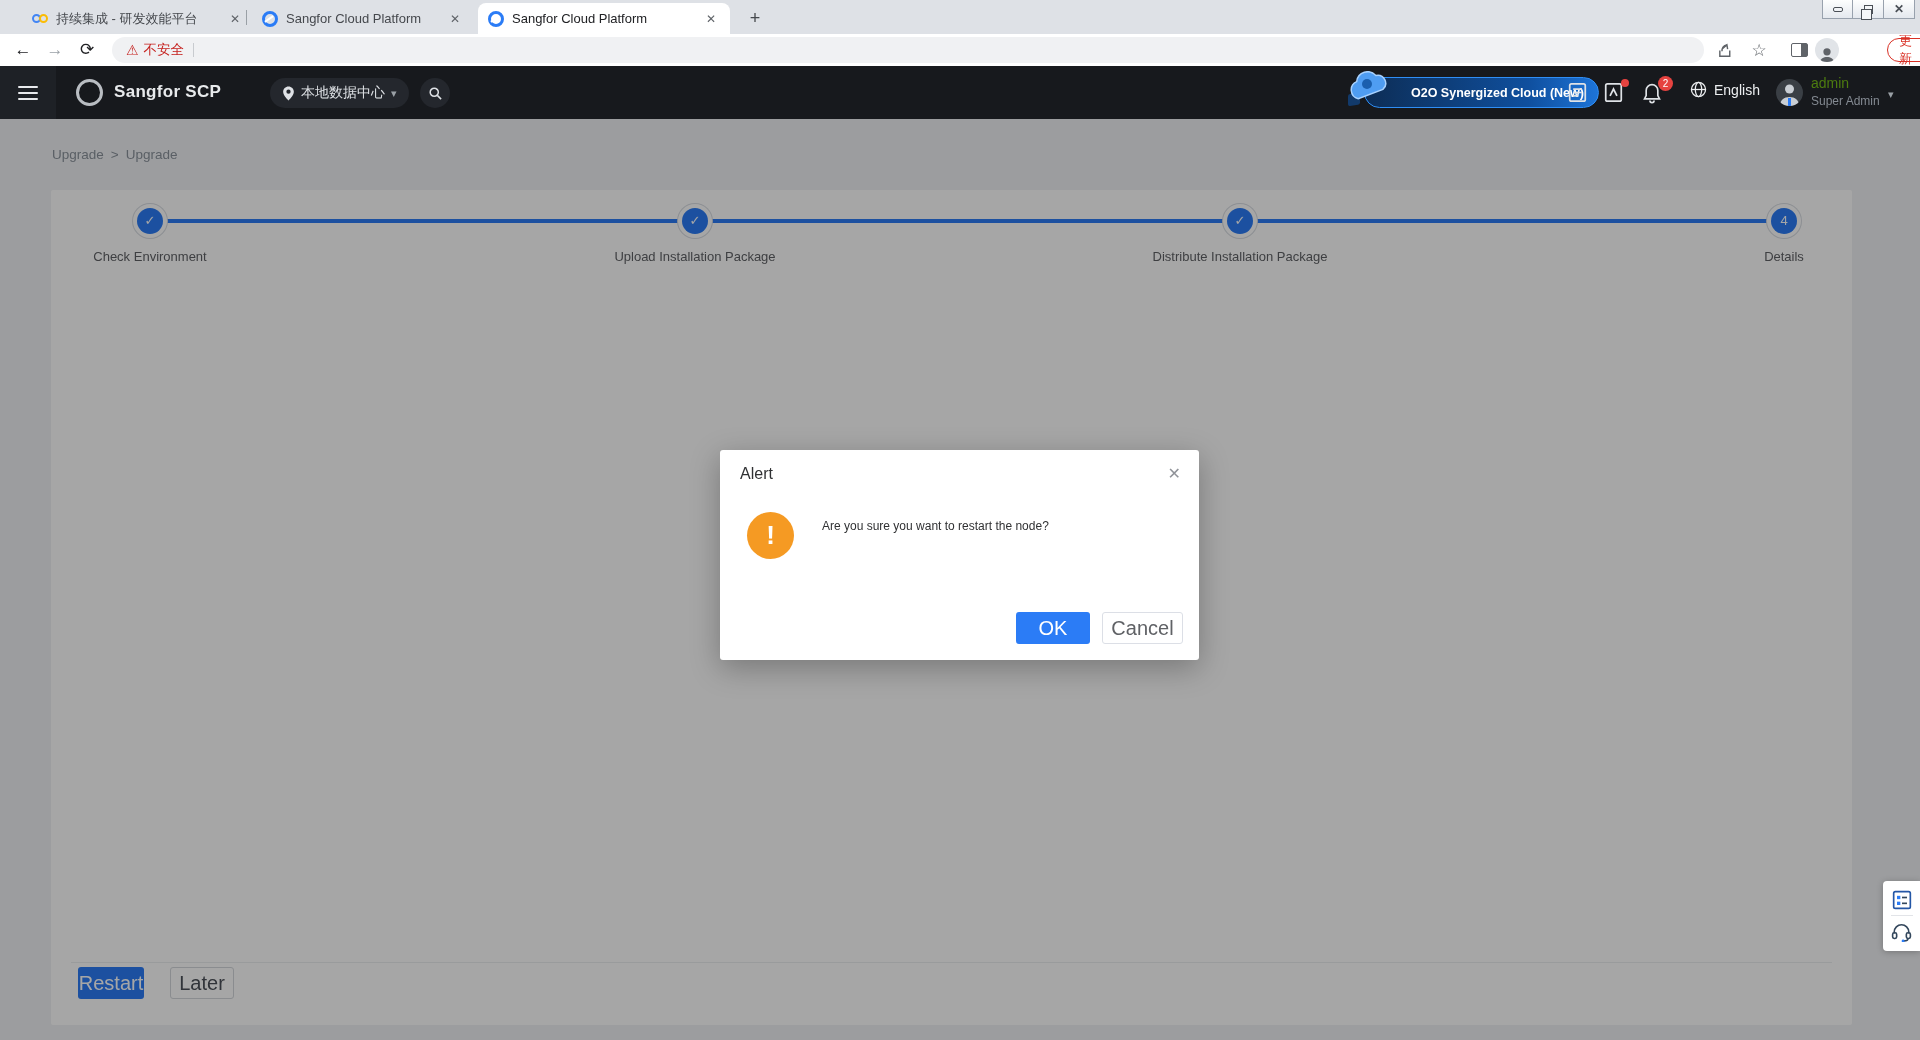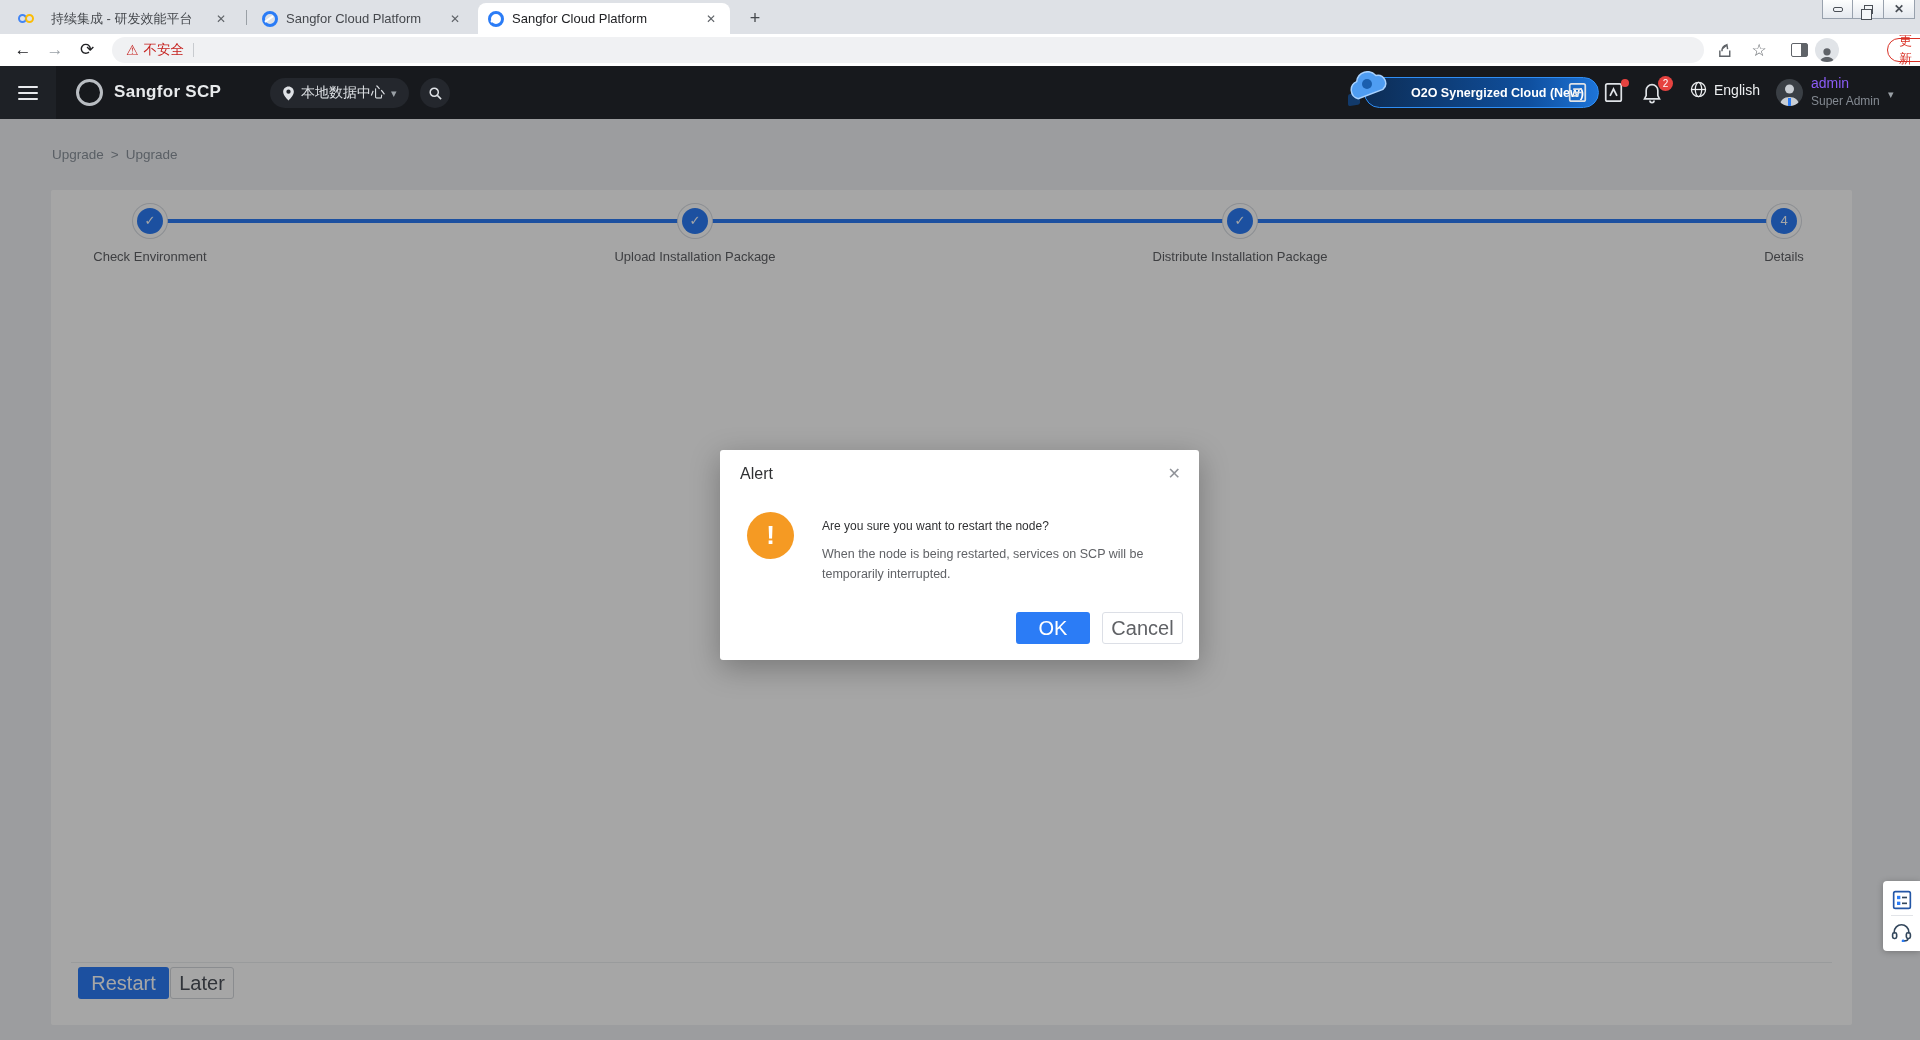--- a/index.html
+++ b/index.html
@@ -57,41 +57,41 @@
   .dc-caret { color:#9aa0a6; font-size:11px; }
   .hdr-search { position:absolute; left:420px; top:12px; width:30px; height:30px; background:#24272d; border-radius:50%; display:flex; align-items:center; justify-content:center; }
   .o2o { position:absolute; left:1364px; top:11px; height:31px; background:linear-gradient(90deg,#0d2d55,#0f4f9e 70%,#1d74d8); border:1px solid #2f8ef5; border-radius:16px; display:flex; align-items:center; padding:0 14px 0 46px; font-size:12.5px; font-weight:bold; color:#fff; }
   .o2o-art { position:absolute; left:1342px; top:5px; }
   .hdr-ico { position:absolute; top:16px; width:22px; height:22px; color:#dfe2e6; }
   .red-dot { position:absolute; right:-3px; top:-3px; width:8px; height:8px; border-radius:50%; background:#e64340; }
   .bell-badge { position:absolute; right:-9px; top:-6px; min-width:15px; height:15px; border-radius:8px; background:#e64340; color:#fff; font-size:10px; line-height:15px; text-align:center; padding:0 3px; }
   .lang { position:absolute; left:1690px; top:15px; display:flex; align-items:center; gap:7px; font-size:14px; color:#eceef0; }
   .user-avatar { position:absolute; left:1776px; top:13px; width:27px; height:27px; border-radius:50%; background:#3a3f45; overflow:hidden; }
   .user-block { position:absolute; left:1811px; top:8px; line-height:1.35; }
-  .user-name { font-size:14px; color:#8b5cf6; }
+  .user-name { font-size:14px; color:#4d7c0f; }
   .user-role { font-size:12px; color:#848a92; }
   .user-caret { position:absolute; left:1888px; top:22px; color:#9aa0a6; font-size:11px; }
 
   
   .page { position:absolute; left:0; top:119px; width:1920px; height:921px; background:#f0f2f5; }
   .breadcrumb { position:absolute; left:52px; top:28px; font-size:13.5px; color:#8a929b; }
   .breadcrumb .sep { margin:0 7px; }
   .card { position:absolute; left:51px; top:71px; width:1801px; height:835px; background:#fff; border-radius:2px; }
 
   
   .step-line { position:absolute; left:99px; top:29px; width:1634px; height:4px; background:#2b7cf6; }
   .step-dot { position:absolute; top:18px; width:26px; height:26px; border-radius:50%; background:#2b7cf6; color:#fff; font-size:13px; line-height:26px; text-align:center; box-shadow:0 0 0 4px #fff, 0 0 0 5px #d8dce2; }
   .step-label { position:absolute; top:59px; width:320px; text-align:center; font-size:13px; color:#606266; }
 
   .card-message { position:absolute; left:0; top:468px; width:100%; text-align:center; font-size:14px; color:#606266; }
   .card-divider { position:absolute; left:20px; right:20px; top:772px; height:1px; background:#ebeef0; }
   .btn { display:inline-flex; align-items:center; justify-content:center; height:32px; border-radius:3px; font-size:20px; cursor:pointer; border:1px solid transparent; }
   .btn-primary { background:#2b7cf6; color:#fff; }
   .btn-plain { background:#fff; color:#4c5159; border-color:#d4d7dc; }
-  .restart-btn { position:absolute; left:27px; top:777px; width:91px; }
+  .restart-btn { position:absolute; left:27px; top:777px; width:66px; }
   .later-btn { position:absolute; left:119px; top:777px; width:64px; }
 
   
   .page-overlay { position:absolute; inset:0; background:rgba(0,0,0,0.35); z-index:10; }
 
   
   .float-widget { position:absolute; right:0; top:762px; width:37px; height:70px; background:#fff; border-radius:4px 0 0 4px; box-shadow:0 1px 6px rgba(0,0,0,.25); z-index:20; display:flex; flex-direction:column; align-items:center; justify-content:space-around; padding:6px 0; }
   .fw-sep { width:22px; height:1px; background:#e2e4e8; }
 
   
@@ -104,21 +104,21 @@
   .modal-footer { position:absolute; right:16px; bottom:16px; display:flex; gap:12px; }
   .ok-btn { width:74px; }
   .cancel-btn { width:81px; border-color:#dcdfe6; color:#606266; }
 
   svg { display:block; }
 </style>
 </head>
 <body>
 
 <div class="tabstrip">
-  <div class="tab" style="left:8px; width:232px;gap:9px;">
+  <div class="tab" style="left:22px; width:232px;">
     <span class="fav-ci">
         <i></i>
         <i></i>
       </span>
     <span class="title">持续集成 - 研发效能平台</span>
     <span class="tab-close">✕</span>
   </div>
   <div class="tab-sep" style="left:246px;"></div>
   <div class="tab" style="left:252px; width:222px;">
     <span class="fav-sang"></span>
@@ -295,19 +295,18 @@
         <path d="M21 20c0 2-2 3-5 3" fill="none" stroke="#33475c" stroke-width="2"></path>
         <circle cx="15" cy="23" r="1.8" fill="#2b7cf6"></circle>
       </svg>
   </div>
 
   <div class="modal">
     <div class="modal-title">Alert</div>
     <div class="modal-close">✕</div>
     <div class="modal-warn">!</div>
     <div class="modal-question">Are you sure you want to restart the node?</div>
-    <div class="modal-desc">When the node is being restarted, services on SCP will be temporarily interrupted.</div>
     <div class="modal-footer">
       <div class="btn btn-primary ok-btn">OK</div>
       <div class="btn btn-plain cancel-btn">Cancel</div>
     </div>
   </div>
 </div>
 
 </body></html>

